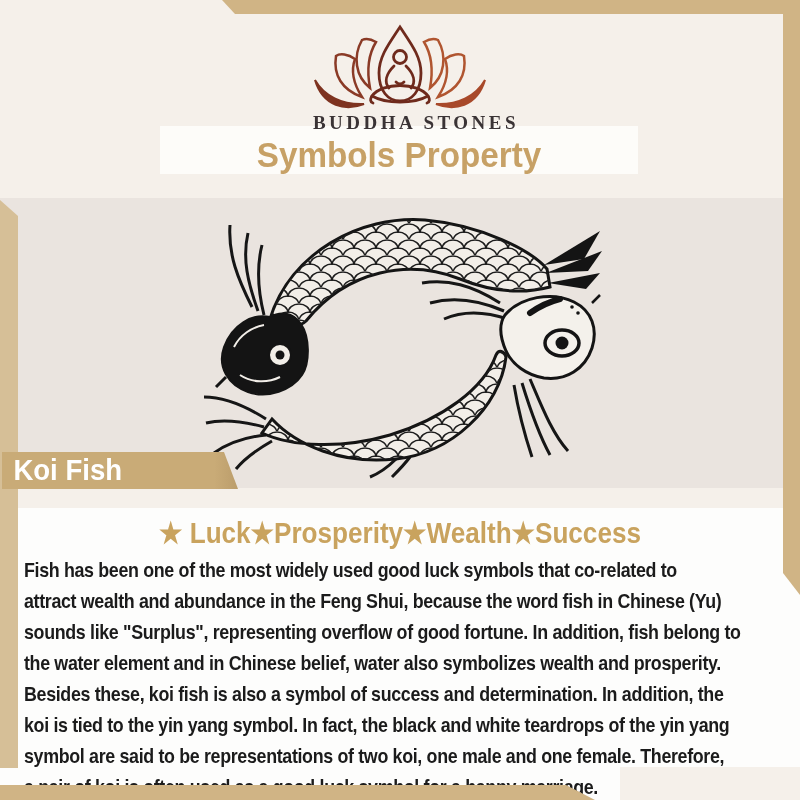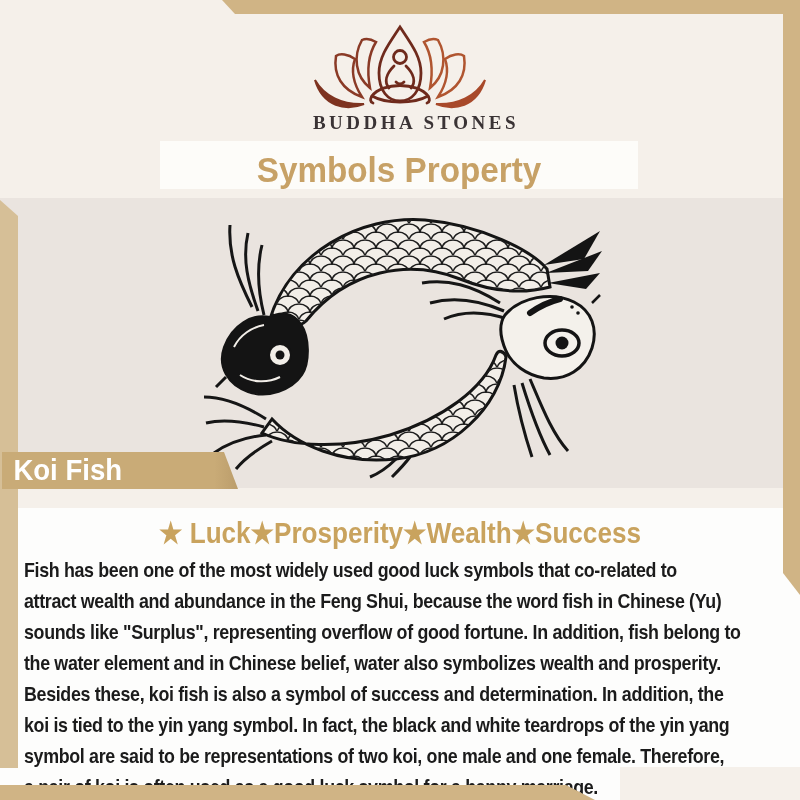--- a/index.html
+++ b/index.html
@@ -36,21 +36,21 @@
   }
   
   .logo-wrap{position:absolute;left:0;top:24px;width:800px;text-align:center;}
   .logo-wrap svg{display:inline-block;}
   .brand-name{
     position:absolute;left:16px;top:112px;width:800px;text-align:center;
     font-family:"Liberation Serif",serif;font-weight:600;font-size:19px;
     letter-spacing:3.5px;color:var(--brand,#3a3335);
   }
   .heading-band{
-    position:absolute;left:160px;top:141px;width:478px;height:48px;
+    position:absolute;left:160px;top:126px;width:478px;height:48px;
     background:var(--white-band,#fdfcf9);
   }
   .page-title{
     width:100%;height:57px;line-height:57px;text-align:center;
     font-size:35px;font-weight:bold;color:var(--heading-gold,#c7a166);
     transform:scaleX(.95);transform-origin:50% 50%;white-space:nowrap;
   }
   
   .fish-section{
     position:absolute;left:0;top:198px;width:800px;height:290px;

